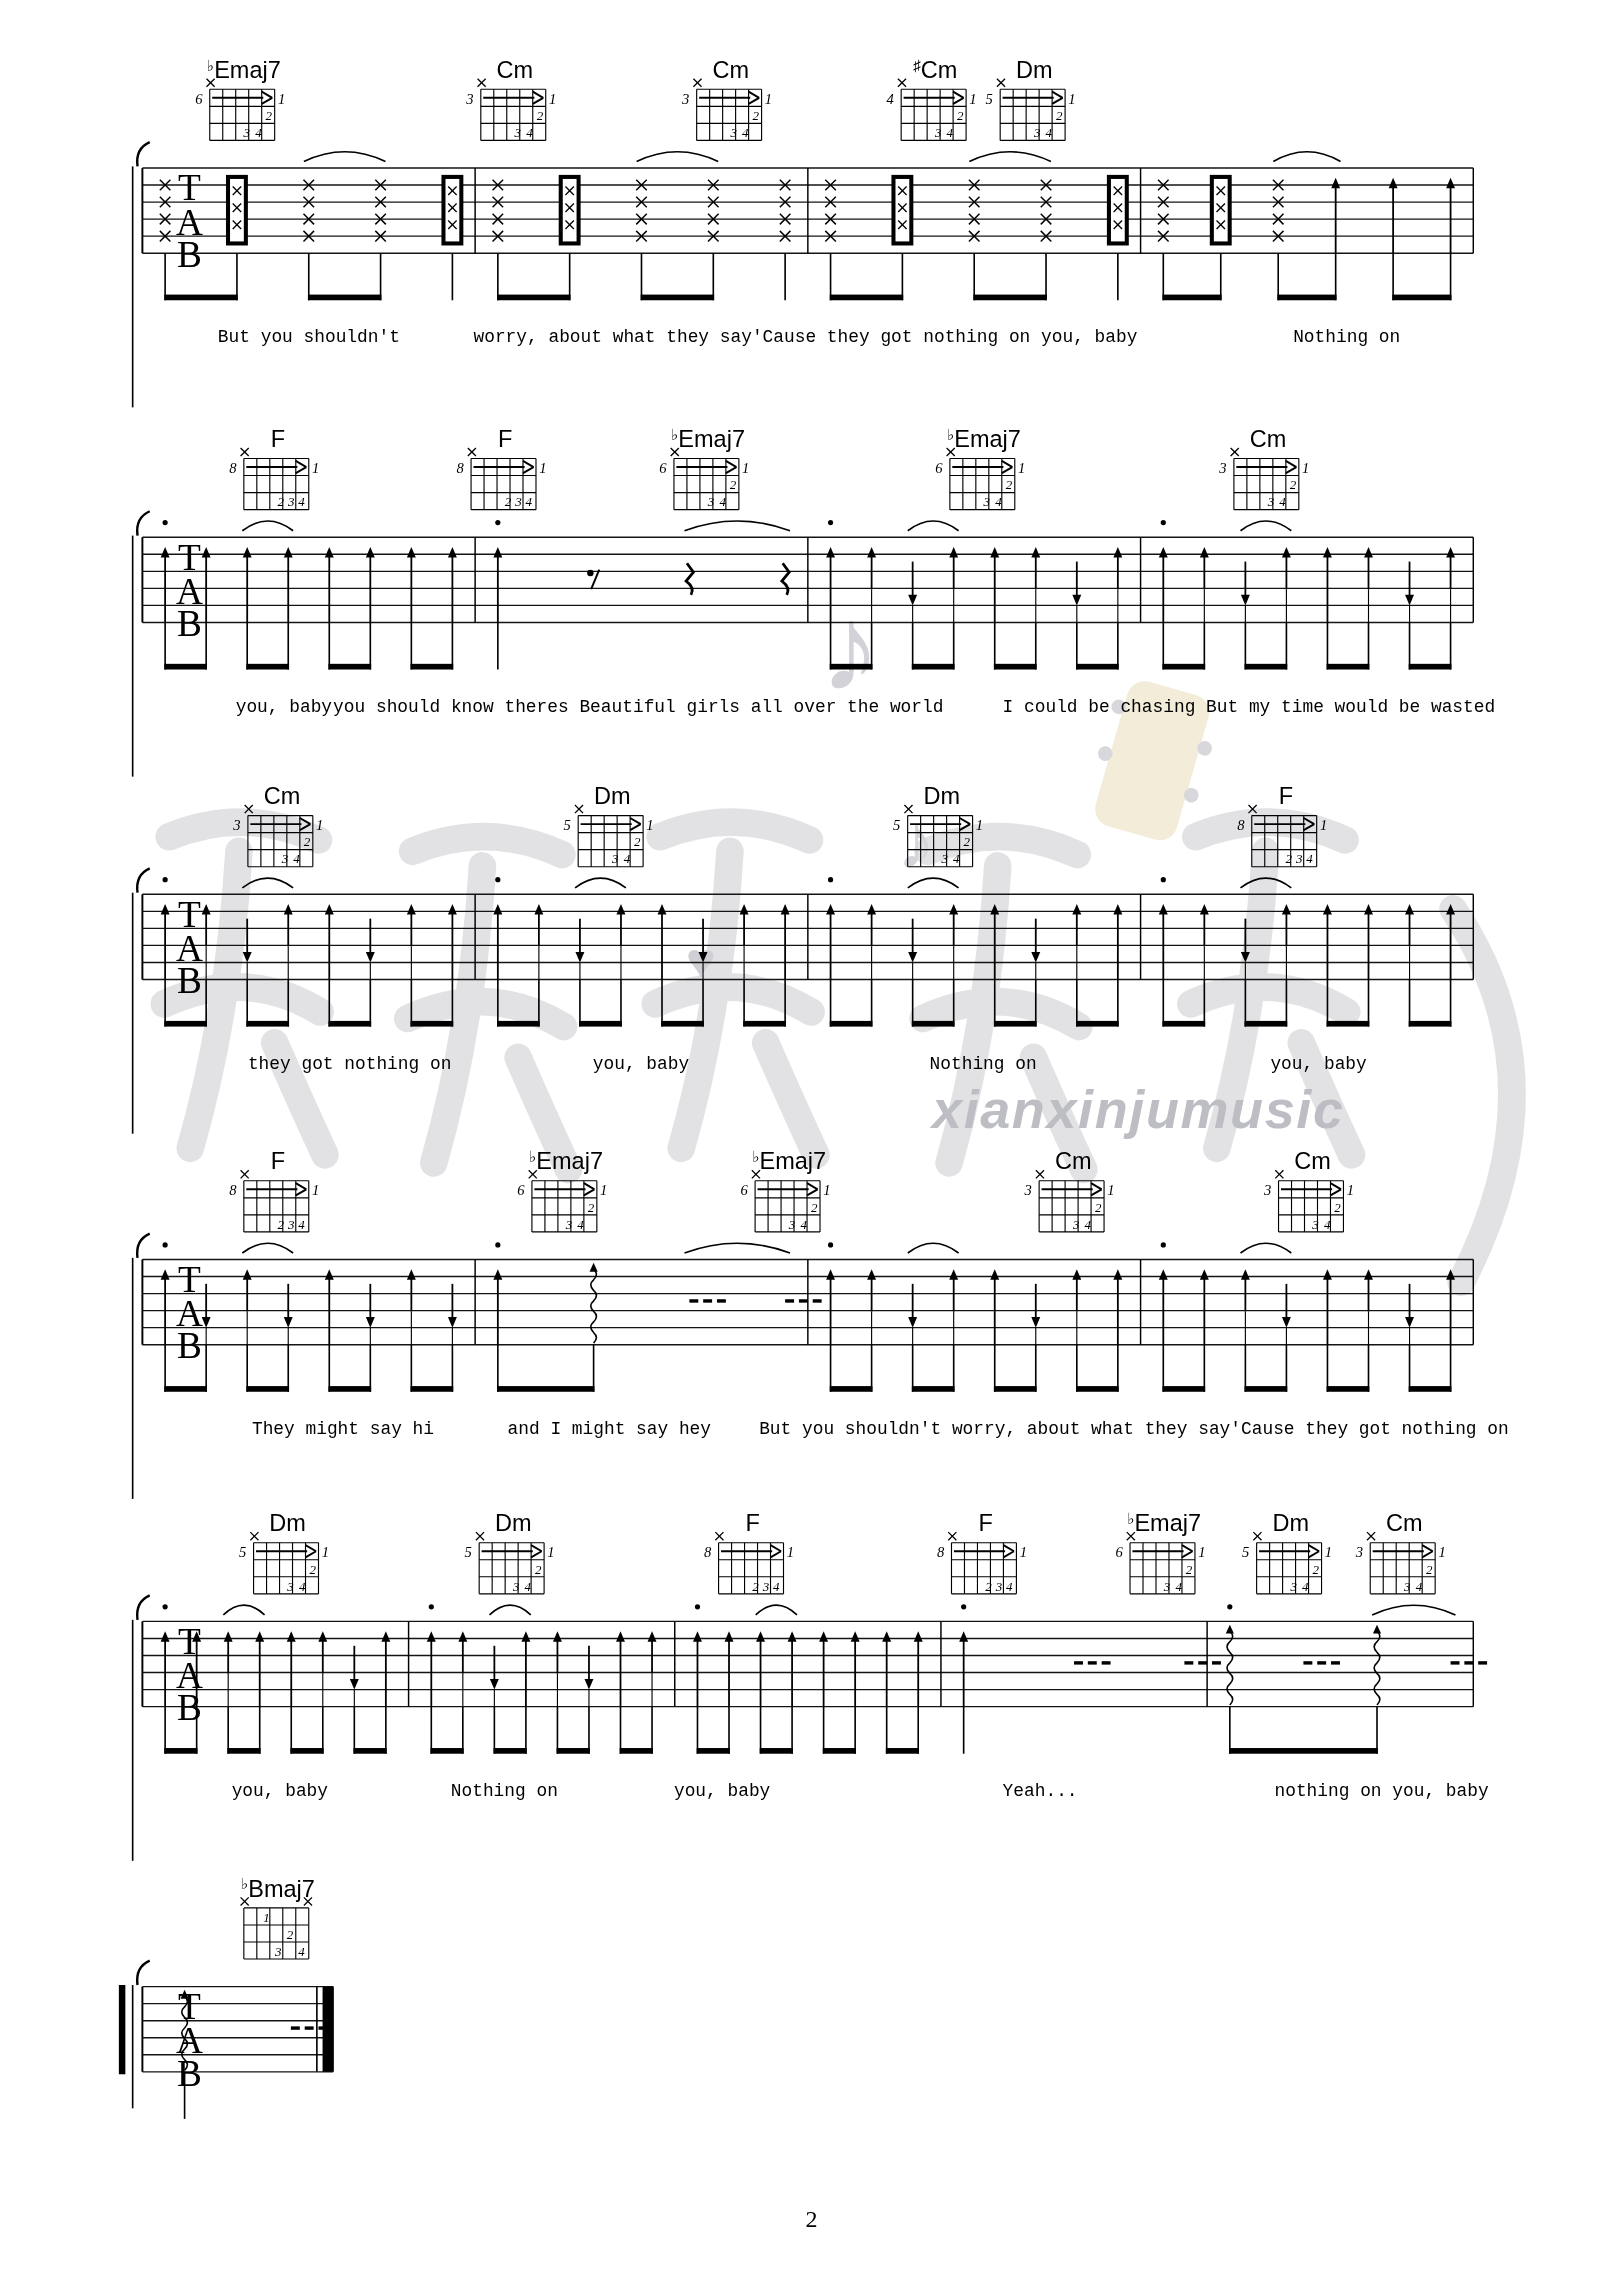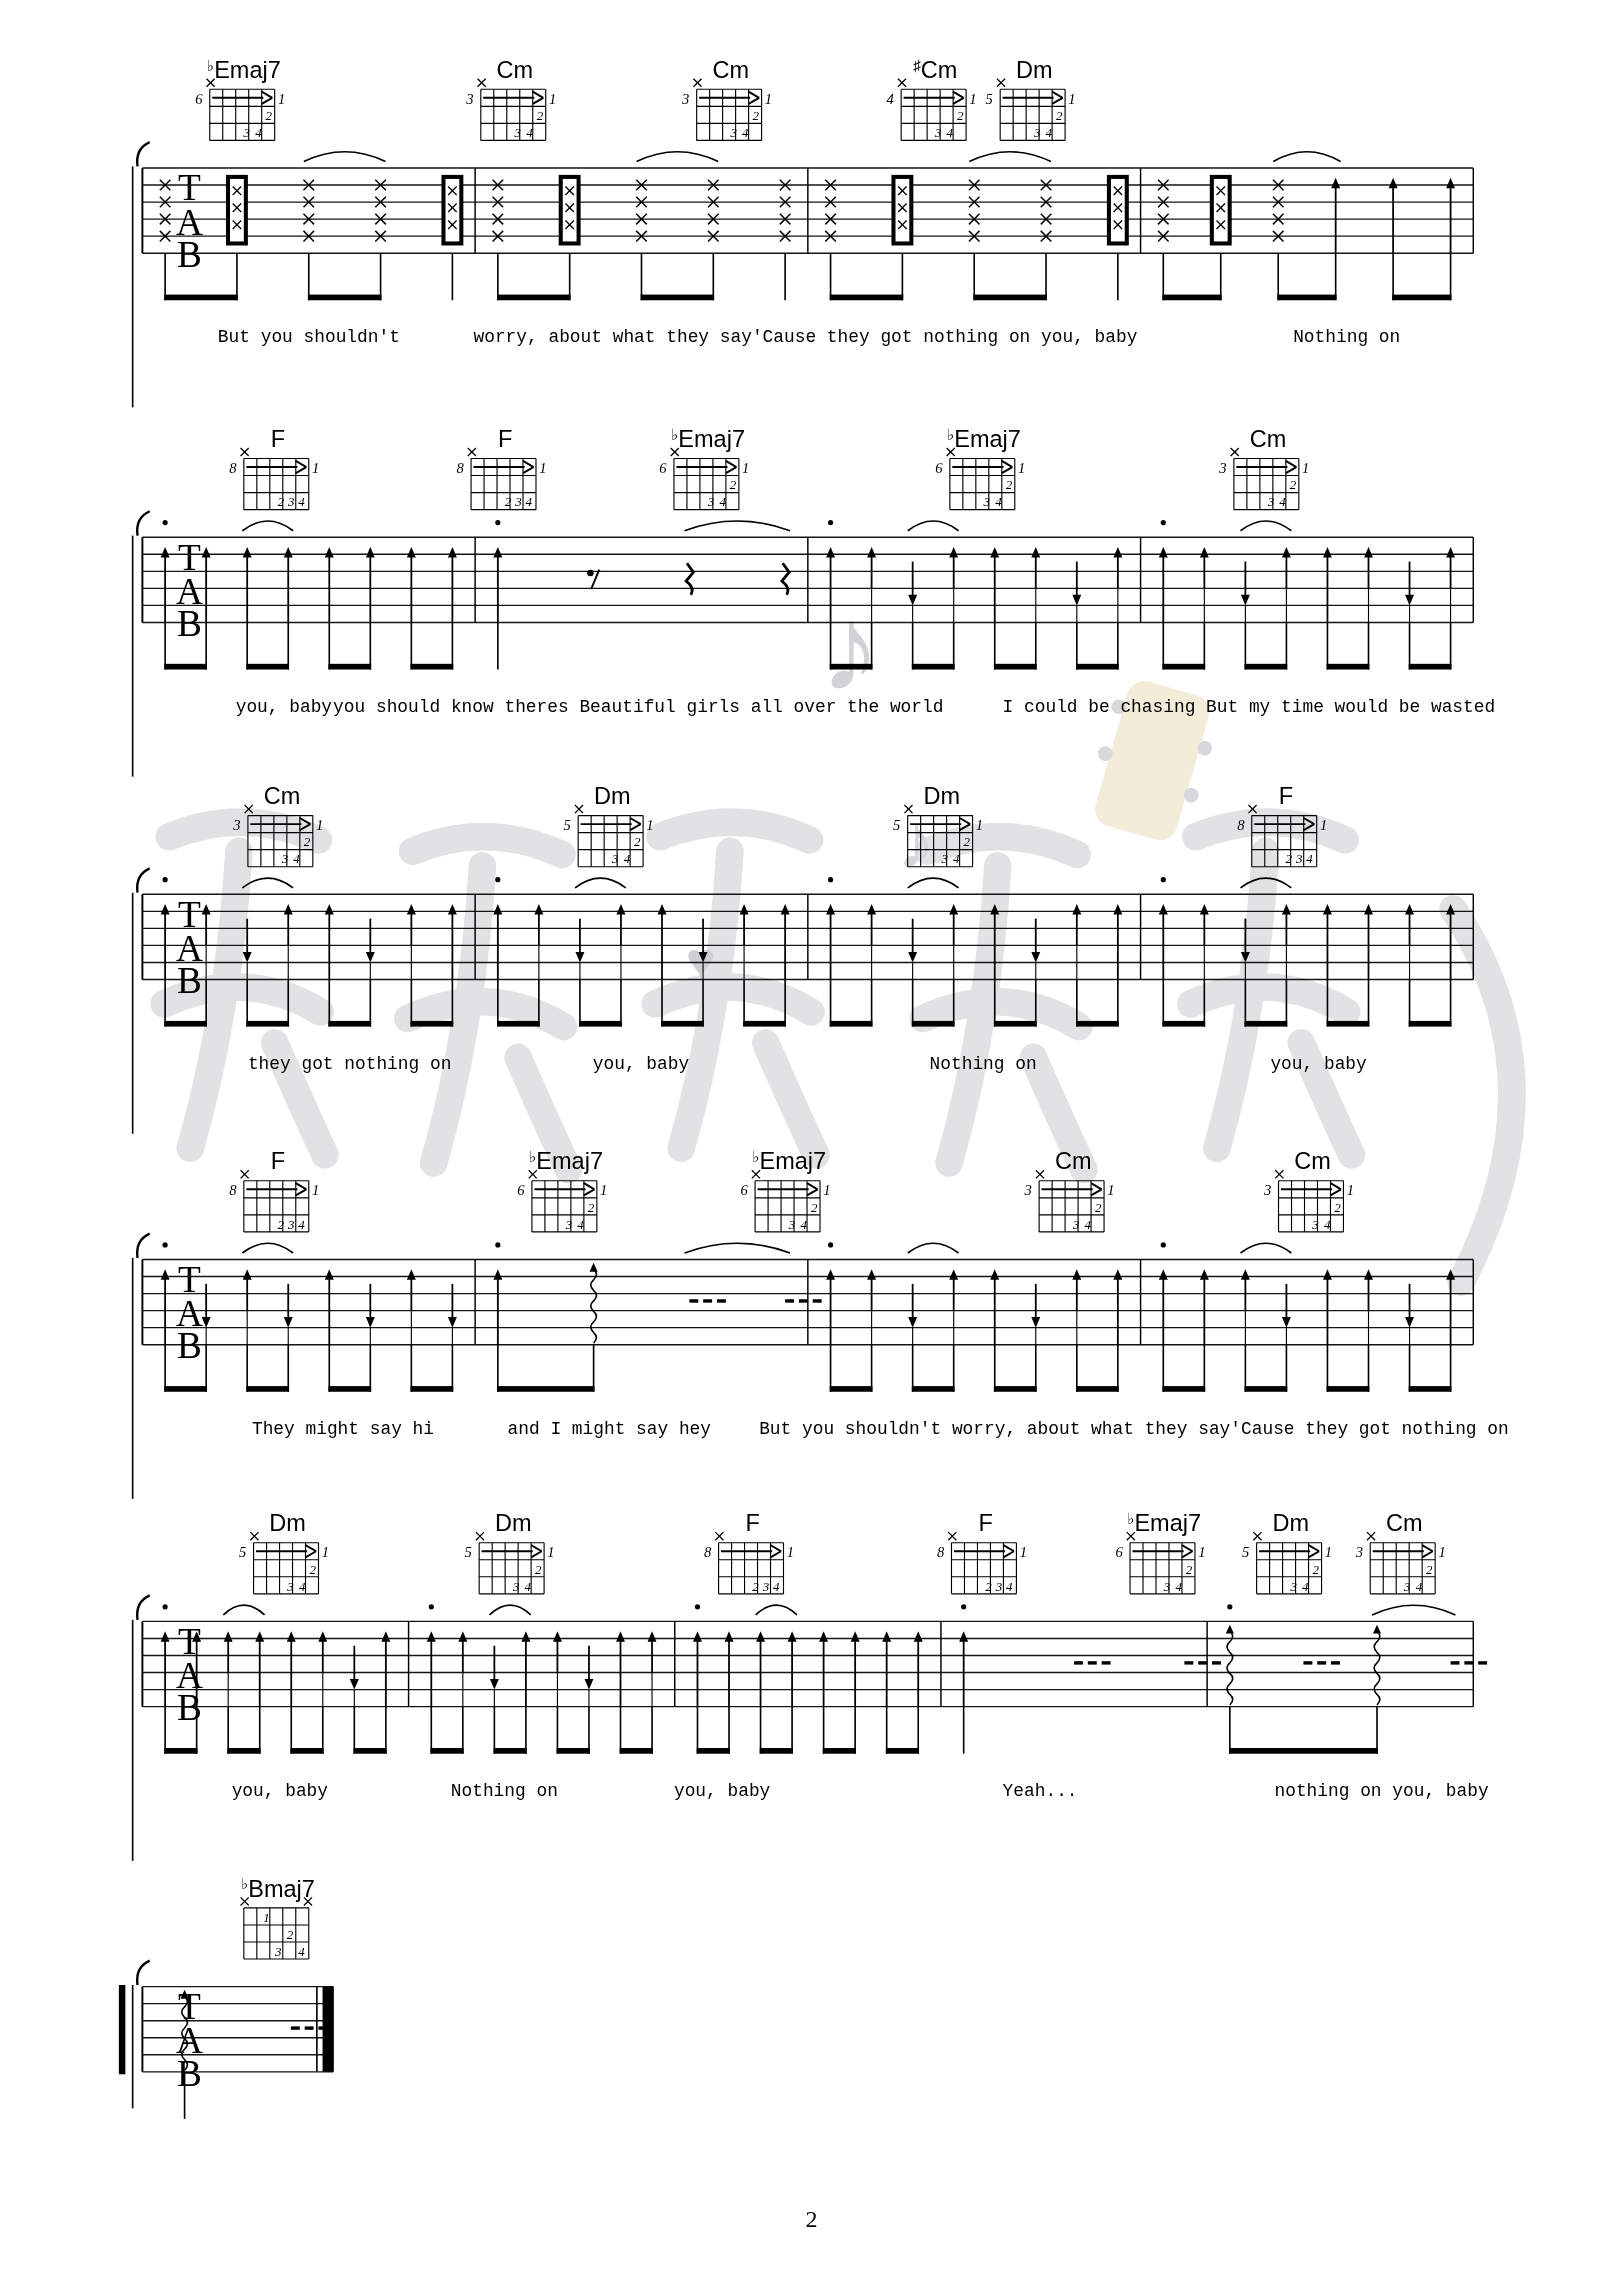--- a/index.html
+++ b/index.html
@@ -44,20 +44,21 @@
       <text x="1010" y="850" font-size="150" fill="#d2d2d8" font-family="&quot;Liberation Sans&quot;,&quot;DejaVu Sans&quot;,sans-serif">♪</text>
       <text x="1105" y="1070" font-size="95" fill="#d5d5da" font-family="&quot;Liberation Sans&quot;,&quot;DejaVu Sans&quot;,sans-serif">♪</text>
       <g transform="rotate(16 1420 935)">
         <rect x="1368" y="845" width="104" height="185" rx="22" fill="#f2ecd9"></rect>
         <circle cx="1362" cy="885" r="9" fill="#d8d8dc"></circle>
         <circle cx="1362" cy="945" r="9" fill="#d8d8dc"></circle>
         <circle cx="1478" cy="905" r="9" fill="#d8d8dc"></circle>
         <circle cx="1478" cy="965" r="9" fill="#d8d8dc"></circle>
       </g>
     </svg>
+  <div id="wm-latin">xianxinjumusic</div>
   <svg id="score" width="1623" height="2295" viewBox="0 0 1999 2828">
       <g>
         <line x1="163" y1="205" x2="163" y2="502" stroke="#000" stroke-width="2"></line>
         <path d="M 184 175 Q 166 183 169 205" stroke="#000" stroke-width="3" fill="none"></path>
         <line x1="175" y1="207" x2="1815" y2="207" stroke="#141414" stroke-width="1.7"></line>
         <line x1="175" y1="228" x2="1815" y2="228" stroke="#141414" stroke-width="1.7"></line>
         <line x1="175" y1="249" x2="1815" y2="249" stroke="#141414" stroke-width="1.7"></line>
         <line x1="175" y1="270" x2="1815" y2="270" stroke="#141414" stroke-width="1.7"></line>
         <line x1="175" y1="291" x2="1815" y2="291" stroke="#141414" stroke-width="1.7"></line>
         <line x1="175" y1="312" x2="1815" y2="312" stroke="#141414" stroke-width="1.7"></line>

